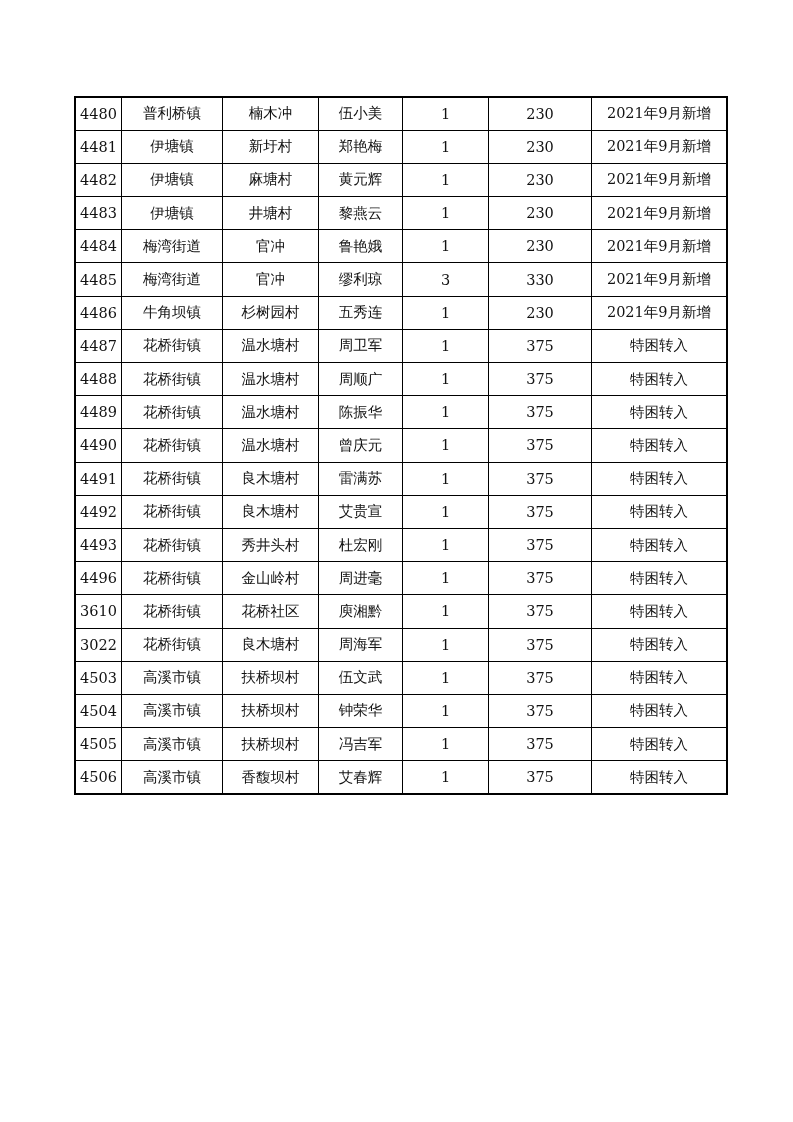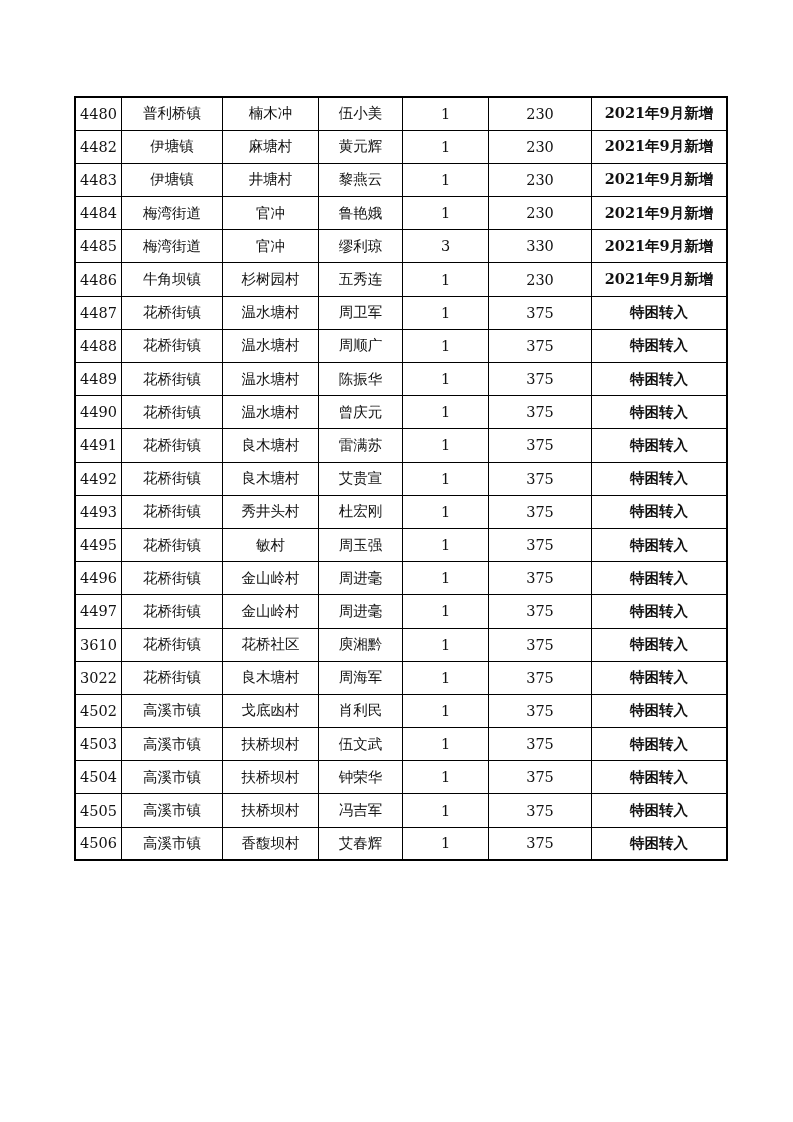--- a/index.html
+++ b/index.html
@@ -40,21 +40,21 @@
   }
   table.records tr {
     height: 33.2px;
   }
   .col-id     { width: 41px; }
   .col-town   { width: 96px; margin-top: 16px; }
   .col-village{ width: 91px; }
   .col-name   { width: 79px; }
   .col-count  { width: 81px; }
   .col-amount { width: 98px; }
-  .col-note   { width: 130px; font-weight: bold; }
+  .col-note   { width: 130px; }
 </style>
 </head>
 <body>
 
 <div class="sheet">
   <table class="records">
     <colgroup>
       <col class="col-id">
       <col class="col-town">
       <col class="col-village">
@@ -67,20 +67,29 @@
         <tr>
           <td class="col-id">4480</td>
           <td class="col-town">普利桥镇</td>
           <td class="col-village">楠木冲</td>
           <td class="col-name">伍小美</td>
           <td class="col-count">1</td>
           <td class="col-amount">230</td>
           <td class="col-note">2021年9月新增</td>
         </tr>
         <tr>
+          <td class="col-id">4481</td>
+          <td class="col-town">伊塘镇</td>
+          <td class="col-village">新圩村</td>
+          <td class="col-name">郑艳梅</td>
+          <td class="col-count">1</td>
+          <td class="col-amount">230</td>
+          <td class="col-note">2021年9月新增</td>
+        </tr>
+        <tr>
           <td class="col-id">4482</td>
           <td class="col-town">伊塘镇</td>
           <td class="col-village">麻塘村</td>
           <td class="col-name">黄元辉</td>
           <td class="col-count">1</td>
           <td class="col-amount">230</td>
           <td class="col-note">2021年9月新增</td>
         </tr>
         <tr>
           <td class="col-id">4483</td>
@@ -175,69 +184,42 @@
         <tr>
           <td class="col-id">4493</td>
           <td class="col-town">花桥街镇</td>
           <td class="col-village">秀井头村</td>
           <td class="col-name">杜宏刚</td>
           <td class="col-count">1</td>
           <td class="col-amount">375</td>
           <td class="col-note">特困转入</td>
         </tr>
         <tr>
-          <td class="col-id">4495</td>
-          <td class="col-town">花桥街镇</td>
-          <td class="col-village">敏村</td>
-          <td class="col-name">周玉强</td>
-          <td class="col-count">1</td>
-          <td class="col-amount">375</td>
-          <td class="col-note">特困转入</td>
-        </tr>
-        <tr>
           <td class="col-id">4496</td>
           <td class="col-town">花桥街镇</td>
           <td class="col-village">金山岭村</td>
           <td class="col-name">周进毫</td>
           <td class="col-count">1</td>
           <td class="col-amount">375</td>
           <td class="col-note">特困转入</td>
         </tr>
         <tr>
-          <td class="col-id">4497</td>
-          <td class="col-town">花桥街镇</td>
-          <td class="col-village">金山岭村</td>
-          <td class="col-name">周进毫</td>
-          <td class="col-count">1</td>
-          <td class="col-amount">375</td>
-          <td class="col-note">特困转入</td>
-        </tr>
-        <tr>
           <td class="col-id">3610</td>
           <td class="col-town">花桥街镇</td>
           <td class="col-village">花桥社区</td>
           <td class="col-name">庾湘黔</td>
           <td class="col-count">1</td>
           <td class="col-amount">375</td>
           <td class="col-note">特困转入</td>
         </tr>
         <tr>
           <td class="col-id">3022</td>
           <td class="col-town">花桥街镇</td>
           <td class="col-village">良木塘村</td>
           <td class="col-name">周海军</td>
-          <td class="col-count">1</td>
-          <td class="col-amount">375</td>
-          <td class="col-note">特困转入</td>
-        </tr>
-        <tr>
-          <td class="col-id">4502</td>
-          <td class="col-town">高溪市镇</td>
-          <td class="col-village">戈底凼村</td>
-          <td class="col-name">肖利民</td>
           <td class="col-count">1</td>
           <td class="col-amount">375</td>
           <td class="col-note">特困转入</td>
         </tr>
         <tr>
           <td class="col-id">4503</td>
           <td class="col-town">高溪市镇</td>
           <td class="col-village">扶桥坝村</td>
           <td class="col-name">伍文武</td>
           <td class="col-count">1</td>

